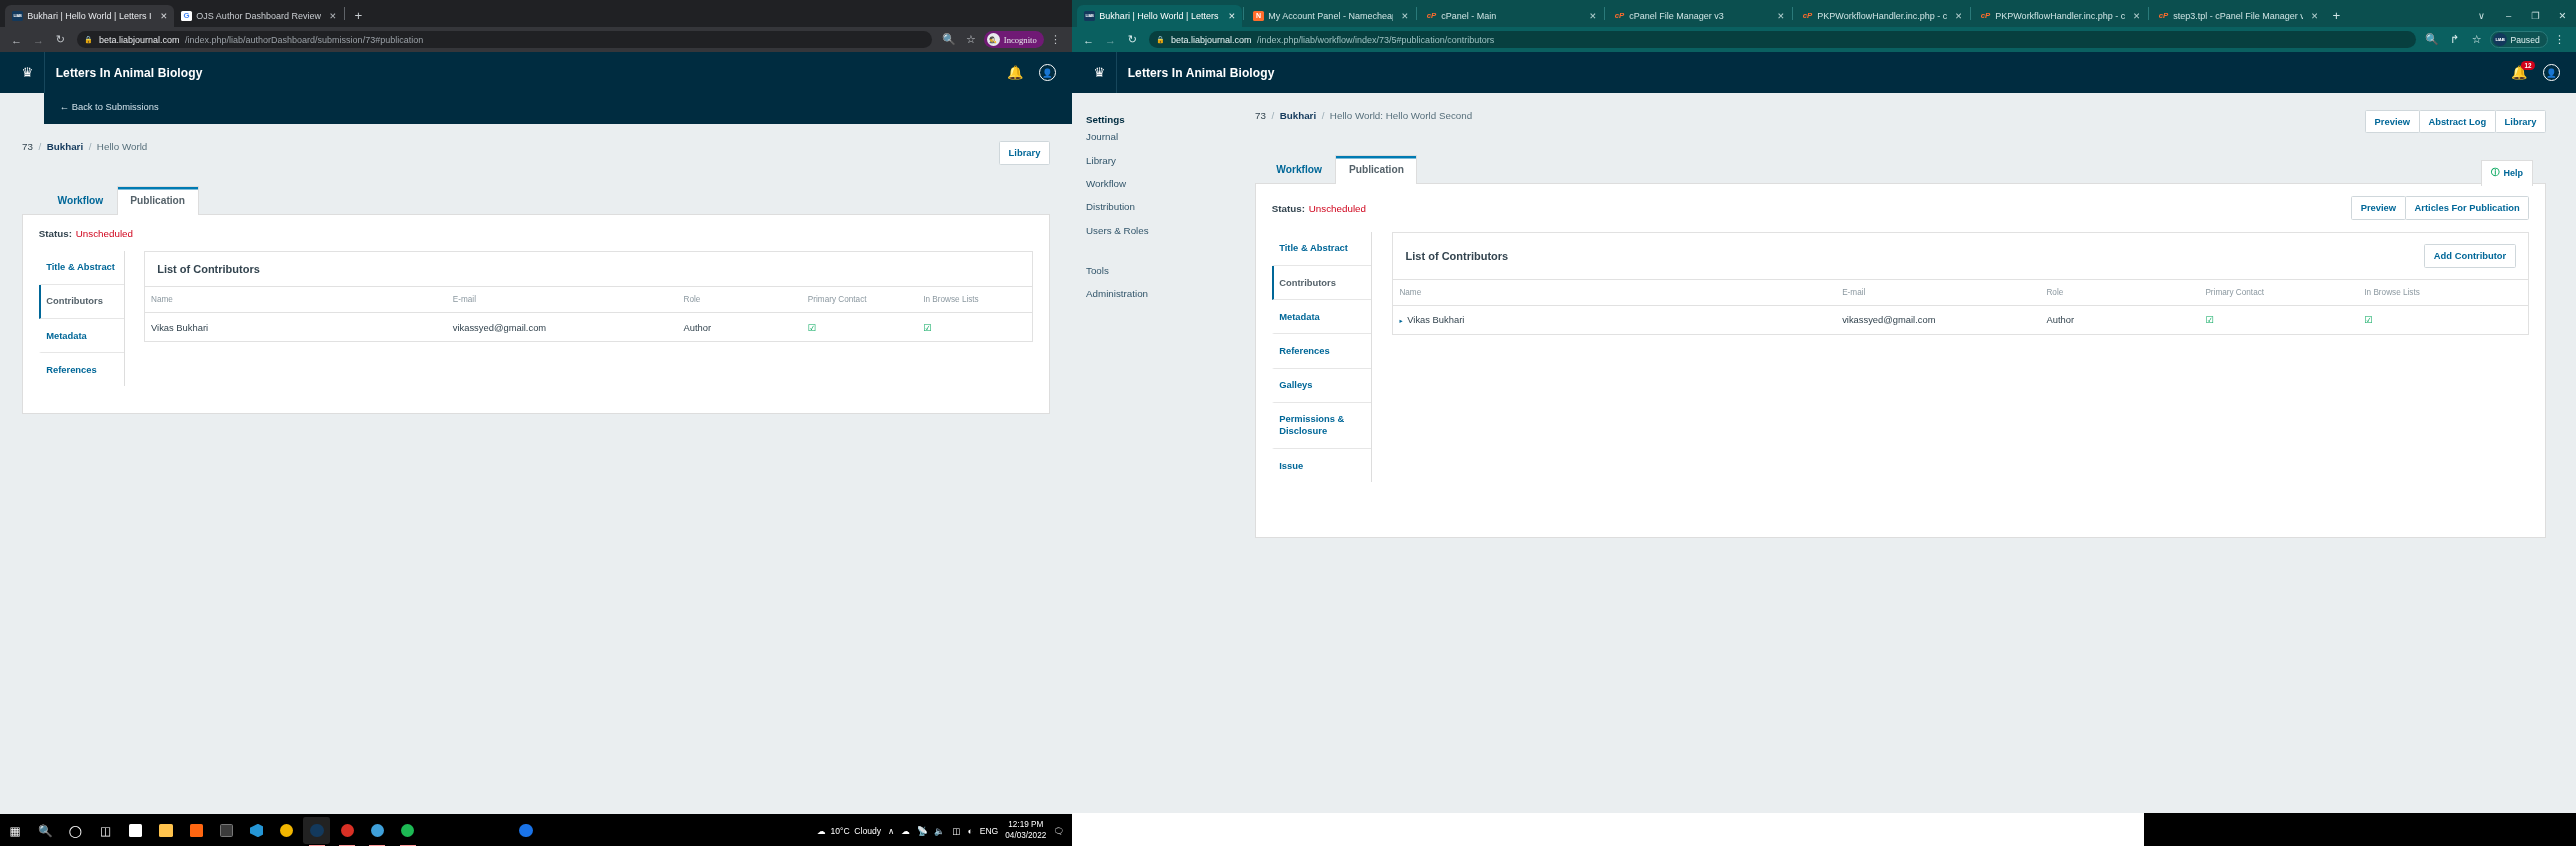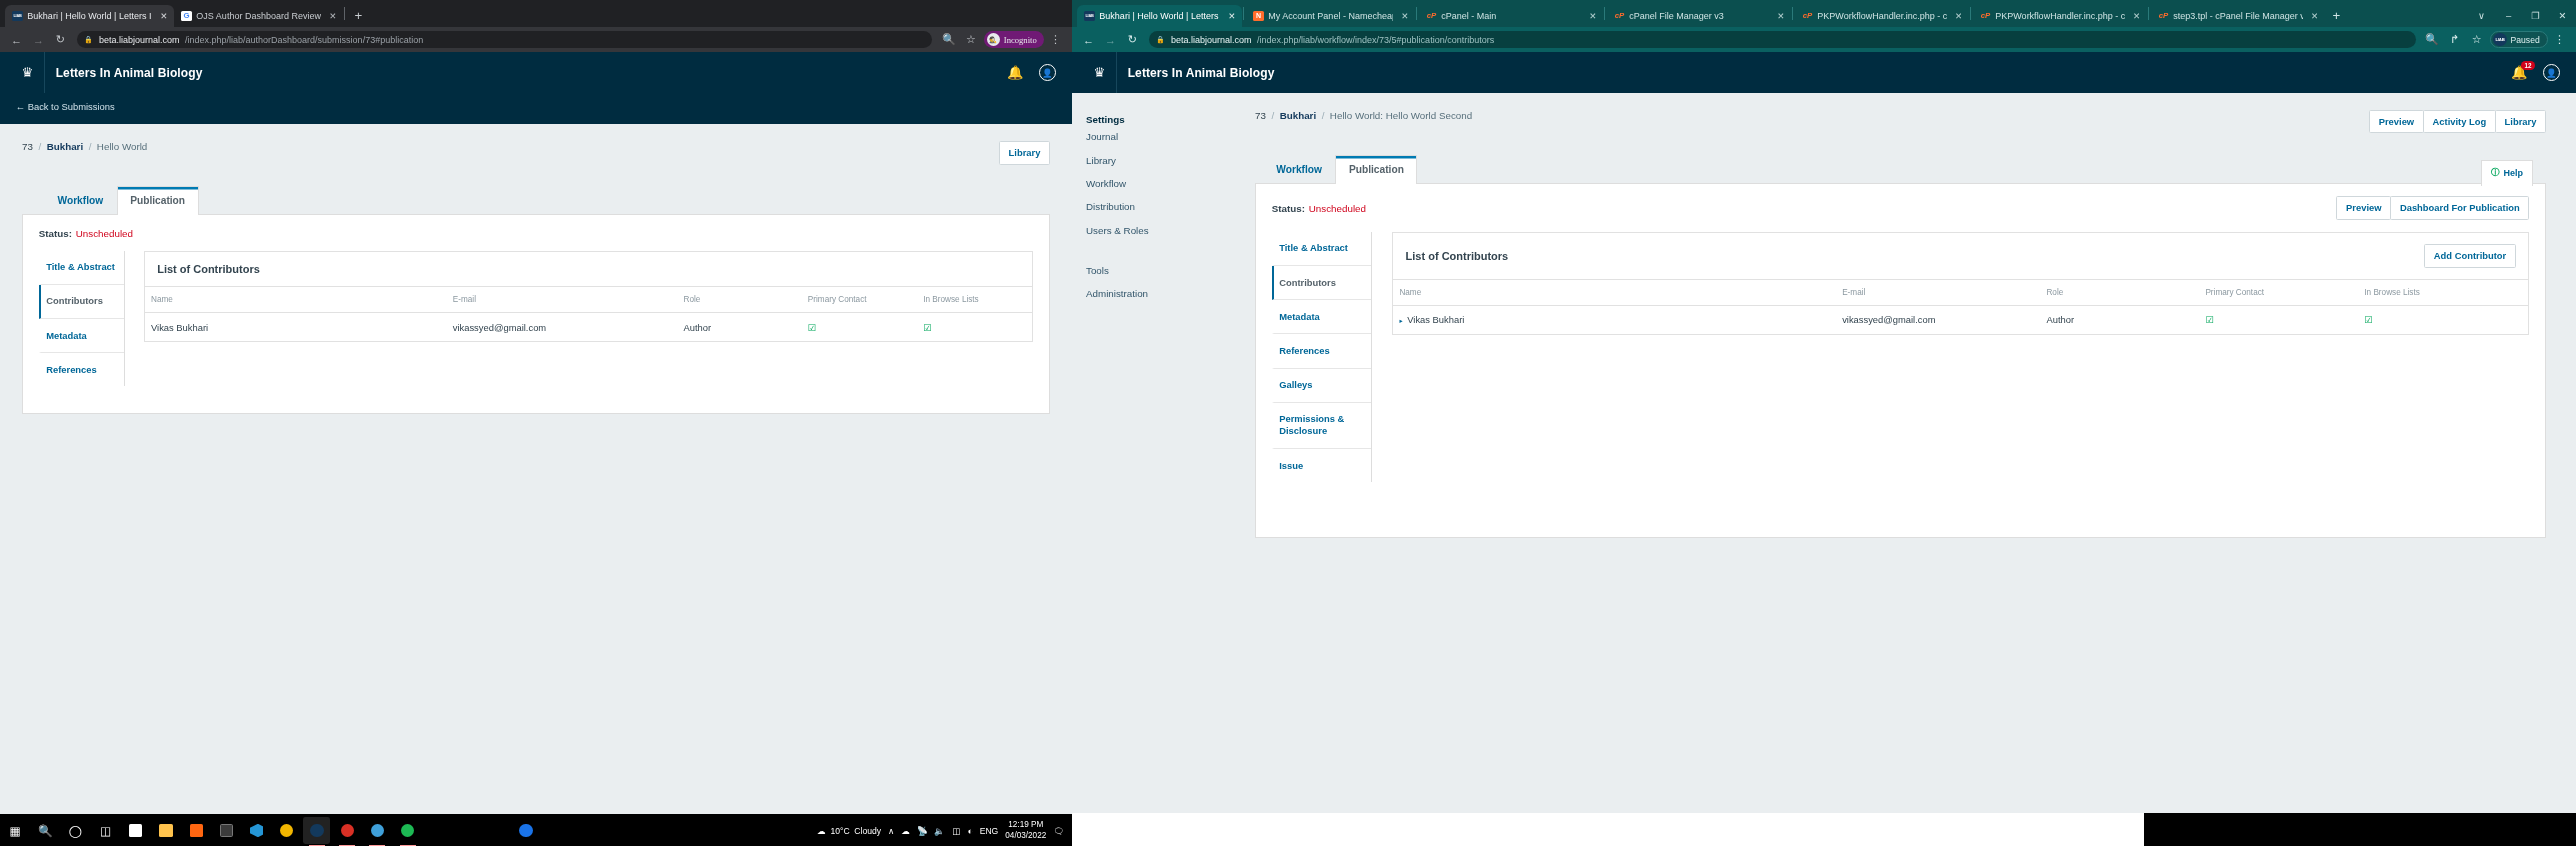--- a/index.html
+++ b/index.html
@@ -86,21 +86,21 @@
   .ojs-title { font-size:12px; font-weight:bold; letter-spacing:0.1px; }
   .ojs-header-right { margin-left:auto; display:flex; align-items:center; gap:15.7px; }
   .hdr-ico { position:relative; font-size:13.3px; color:#fff; line-height:1; }
   .badge {
     position:absolute; top:-4.7px; right:-7px; background:#d0021b; color:#fff;
     border-radius:7px; font-size:6.3px; padding:0.8px 3.1px; line-height:1.2; font-weight:bold;
   }
   .avatar { width:17px; height:17px; border-radius:50%; border:1.2px solid #fff;
             display:flex; align-items:center; justify-content:center; font-size:8.6px; }
 
-  .backbar { background:#002c40; color:#cfe0e8; font-size:9.4px; padding:7.8px 15.7px 12.5px 15.7px; }
+  .backbar { background:#002c40; color:#cfe0e8; font-size:9.4px; padding:7.8px 15.7px 12.5px 15.7px;margin-left:44px; }
   .backbar a { color:#cfe0e8; text-decoration:none; }
 
   .content-wrap { padding: 17px 22px; }
   .breadcrumb { font-size:9.8px; color:#33444f; display:flex; align-items:center; gap:5.5px; }
   .breadcrumb .sep { color:#9bacb5; }
   .breadcrumb .bold { font-weight:bold; color:#13395c; }
   .breadcrumb .muted { color:#58707c; }
 
   .btn {
     background:#fff; border:0.8px solid #cfd7db; color:#006798;
@@ -472,42 +472,42 @@
             <div style="display:flex; align-items:flex-start;">
               <div class="breadcrumb">
                 <span>73</span>
                 <span class="sep">/</span>
                 <span class="bold">Bukhari</span>
                 <span class="sep">/</span>
                 <span class="muted">Hello World: Hello World Second</span>
               </div>
               <div class="btn-row" style="margin-left:auto;">
                 <button class="btn">Preview</button>
-                <button class="btn">Activity Log</button>
+                <button class="btn">Abstract Log</button>
                 <button class="btn">Library</button>
               </div>
             </div>
 
             <div class="tabs" style="margin-left:7.8px;">
               <div class="t">Workflow</div>
               <div class="t active">Publication</div>
             </div>
 
             <div class="panel">
               <div class="help-tab">
                 <span class="help-dot">ⓘ</span>
                 <span>Help</span>
               </div>
 
               <div class="status-row">
                 <span class="status-label">Status:</span>
                 <span class="status-value">Unscheduled</span>
                 <div class="status-actions btn-row">
                   <button class="btn">Preview</button>
-                  <button class="btn">Dashboard For Publication</button>
+                  <button class="btn">Articles For Publication</button>
                 </div>
               </div>
 
               <div class="pub-body" style="padding-bottom:55px;">
                 <div class="pub-nav" style="width:100px; flex:0 0 100px;">
                   <span class="n">Title &amp; Abstract</span>
                   <span class="n active">Contributors</span>
                   <span class="n">Metadata</span>
                   <span class="n">References</span>
                   <span class="n">Galleys</span>

